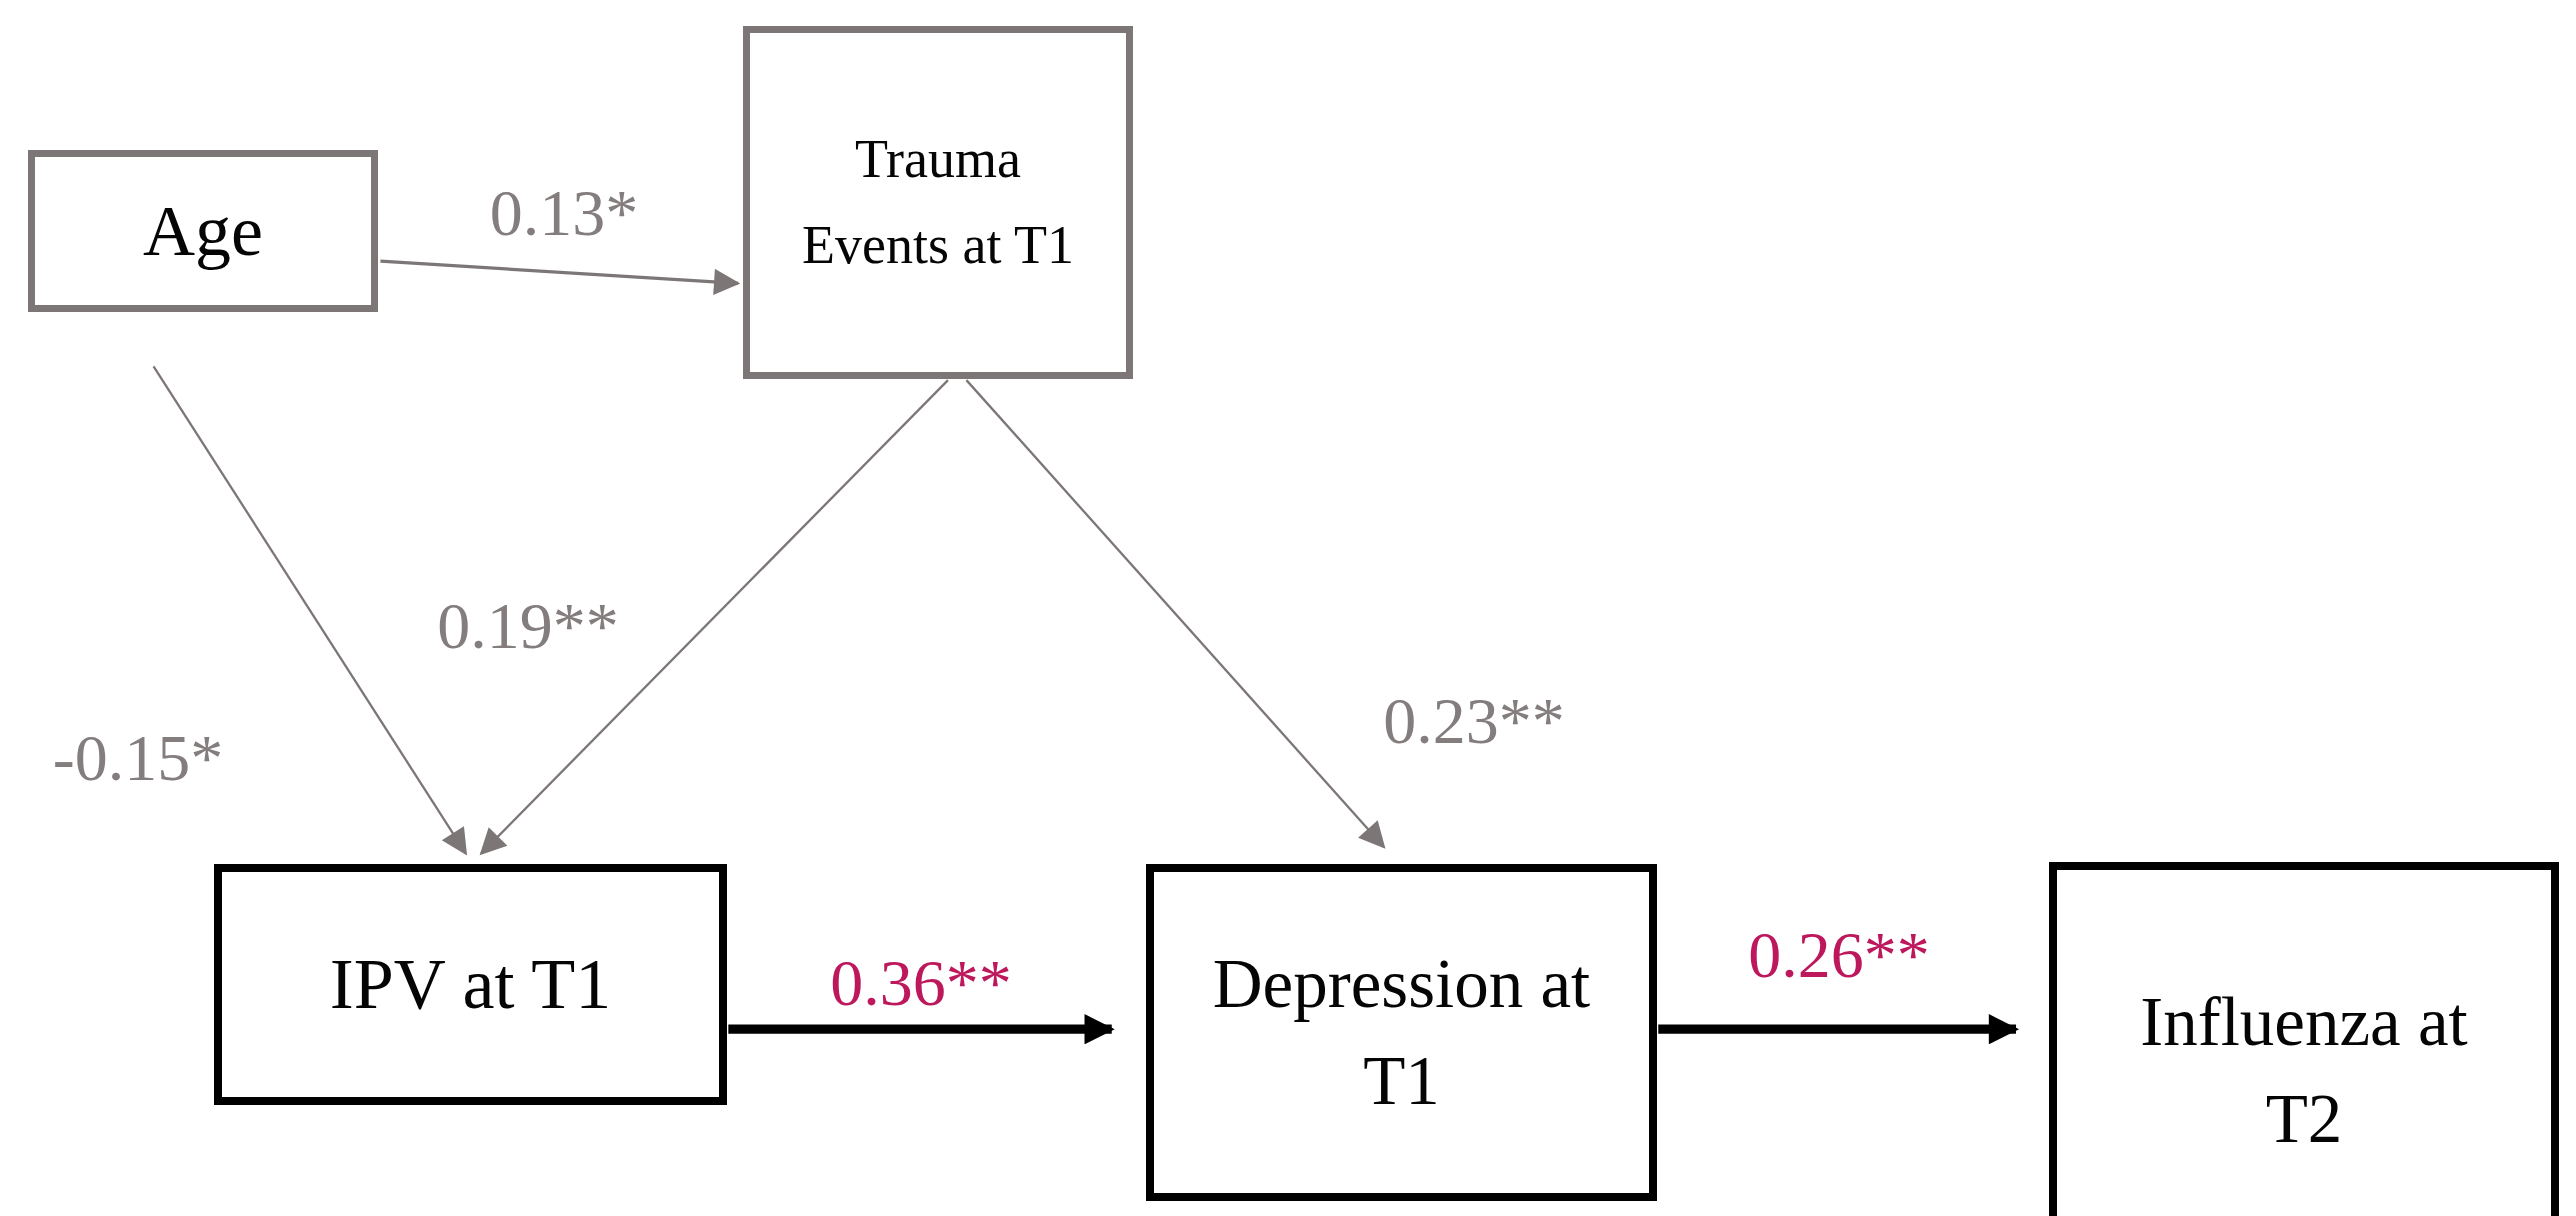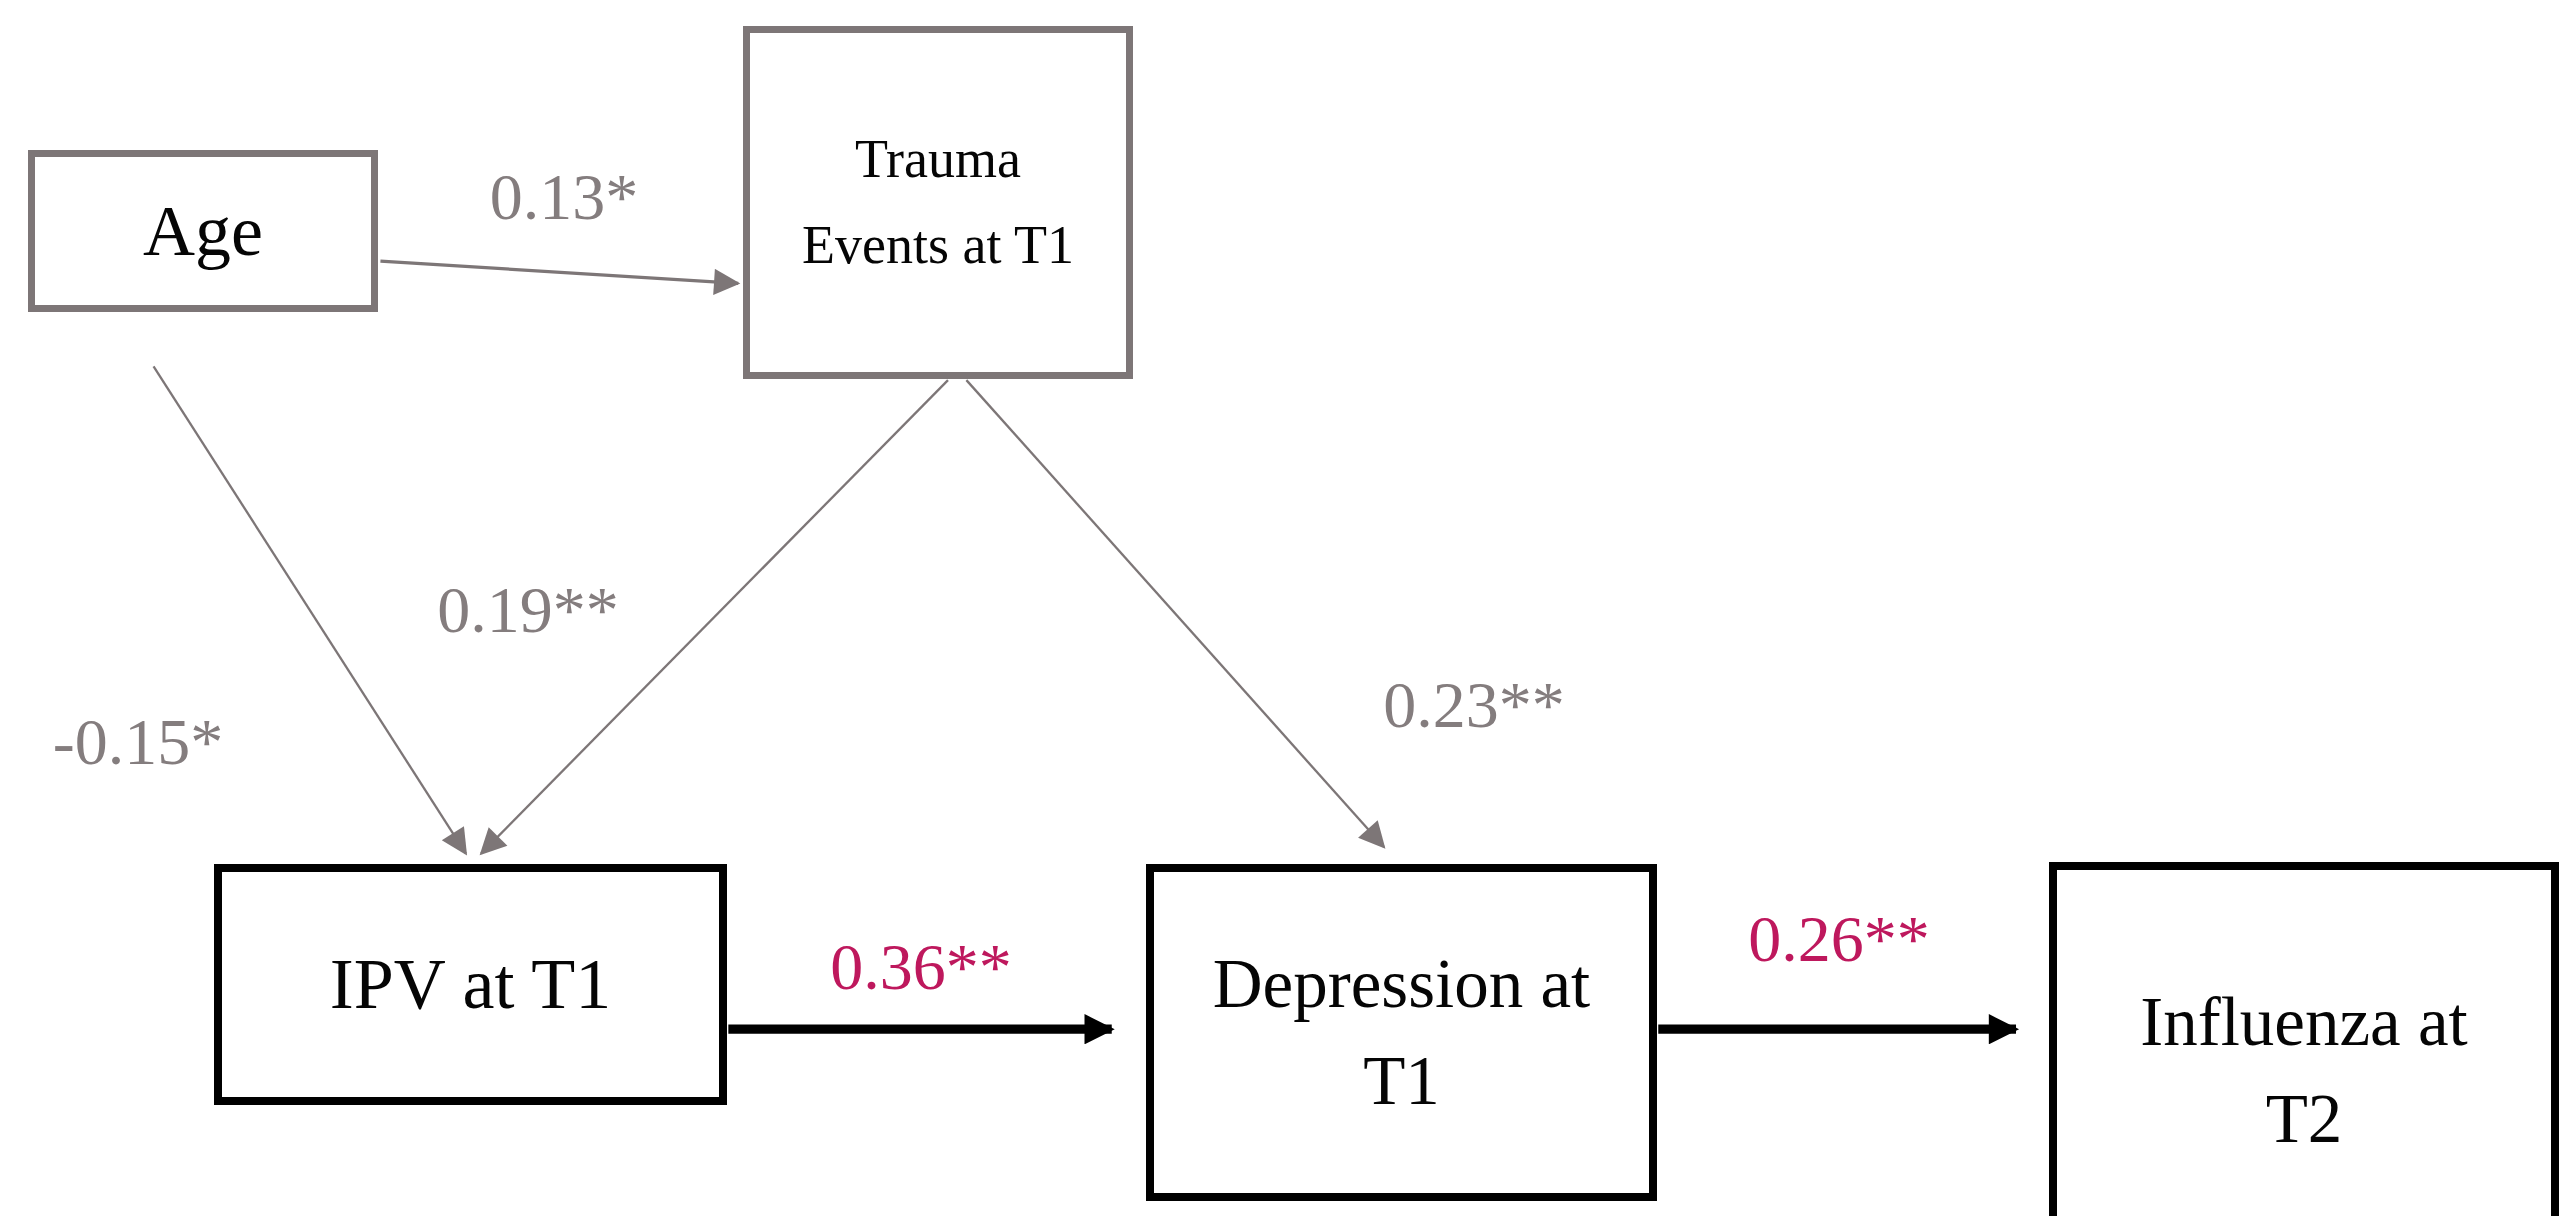--- a/index.html
+++ b/index.html
@@ -44,20 +44,21 @@
   #node-age        { left: 28px;   top: 150px;  width: 350px; height: 162px; font-size: 72px; }
   #node-trauma     { left: 743px; top: 26px;   width: 390px; height: 353px; font-size: 54px;  line-height: 1.58; }
   #node-ipv        { left: 214px;  top: 864px; width: 513px; height: 241px; font-size: 72px; }
   #node-depression { left: 1146px; top: 864px; width: 511px; height: 337px; font-size: 69px; line-height: 1.4; }
   #node-influenza  { left: 2049px; top: 862px; width: 510px; height: 418px; font-size: 69px; line-height: 1.4; }
   .edge-label {
     position: absolute;
     transform: translate(-50%, -50%);
     font-size: 66px;
     white-space: nowrap;
+    margin-top: 16px;
   }
   .edge-label-gray { color: #847d7e; }
   .edge-label-black { color: #be185d; }
   #label-e1 { left: 564px;  top: 197px;  }
   #label-e2 { left: 138px;  top: 742px; }
   #label-e3 { left: 528px;  top: 610px;  }
   #label-e4 { left: 1474px; top: 705px; }
   #label-e5 { left: 921px; top: 967px; }
   #label-e6 { left: 1839px; top: 939px; }
 </style>

